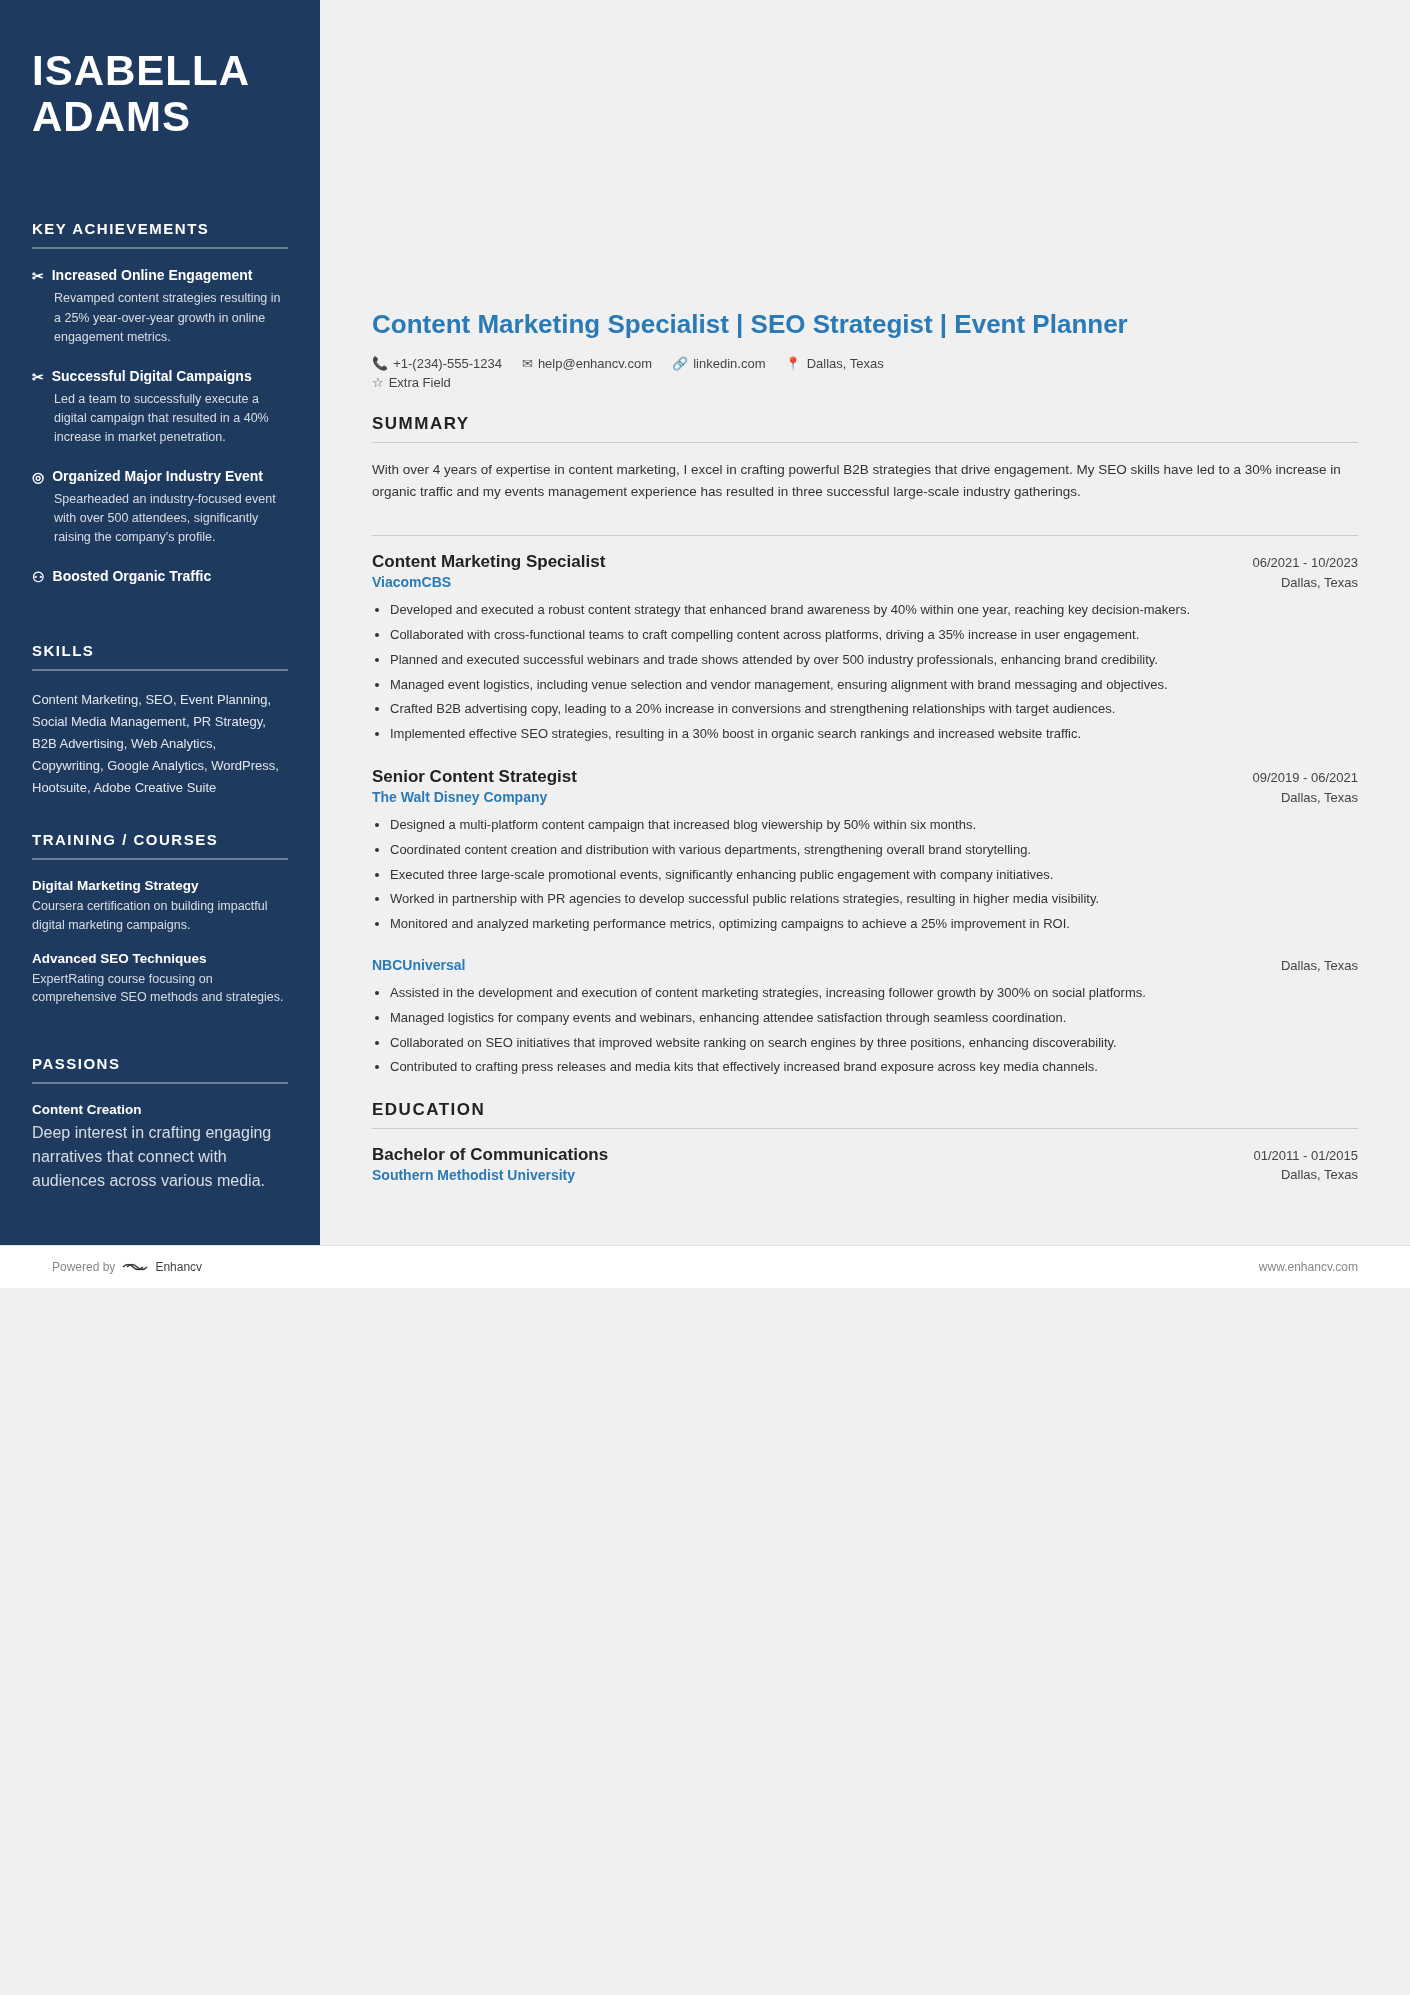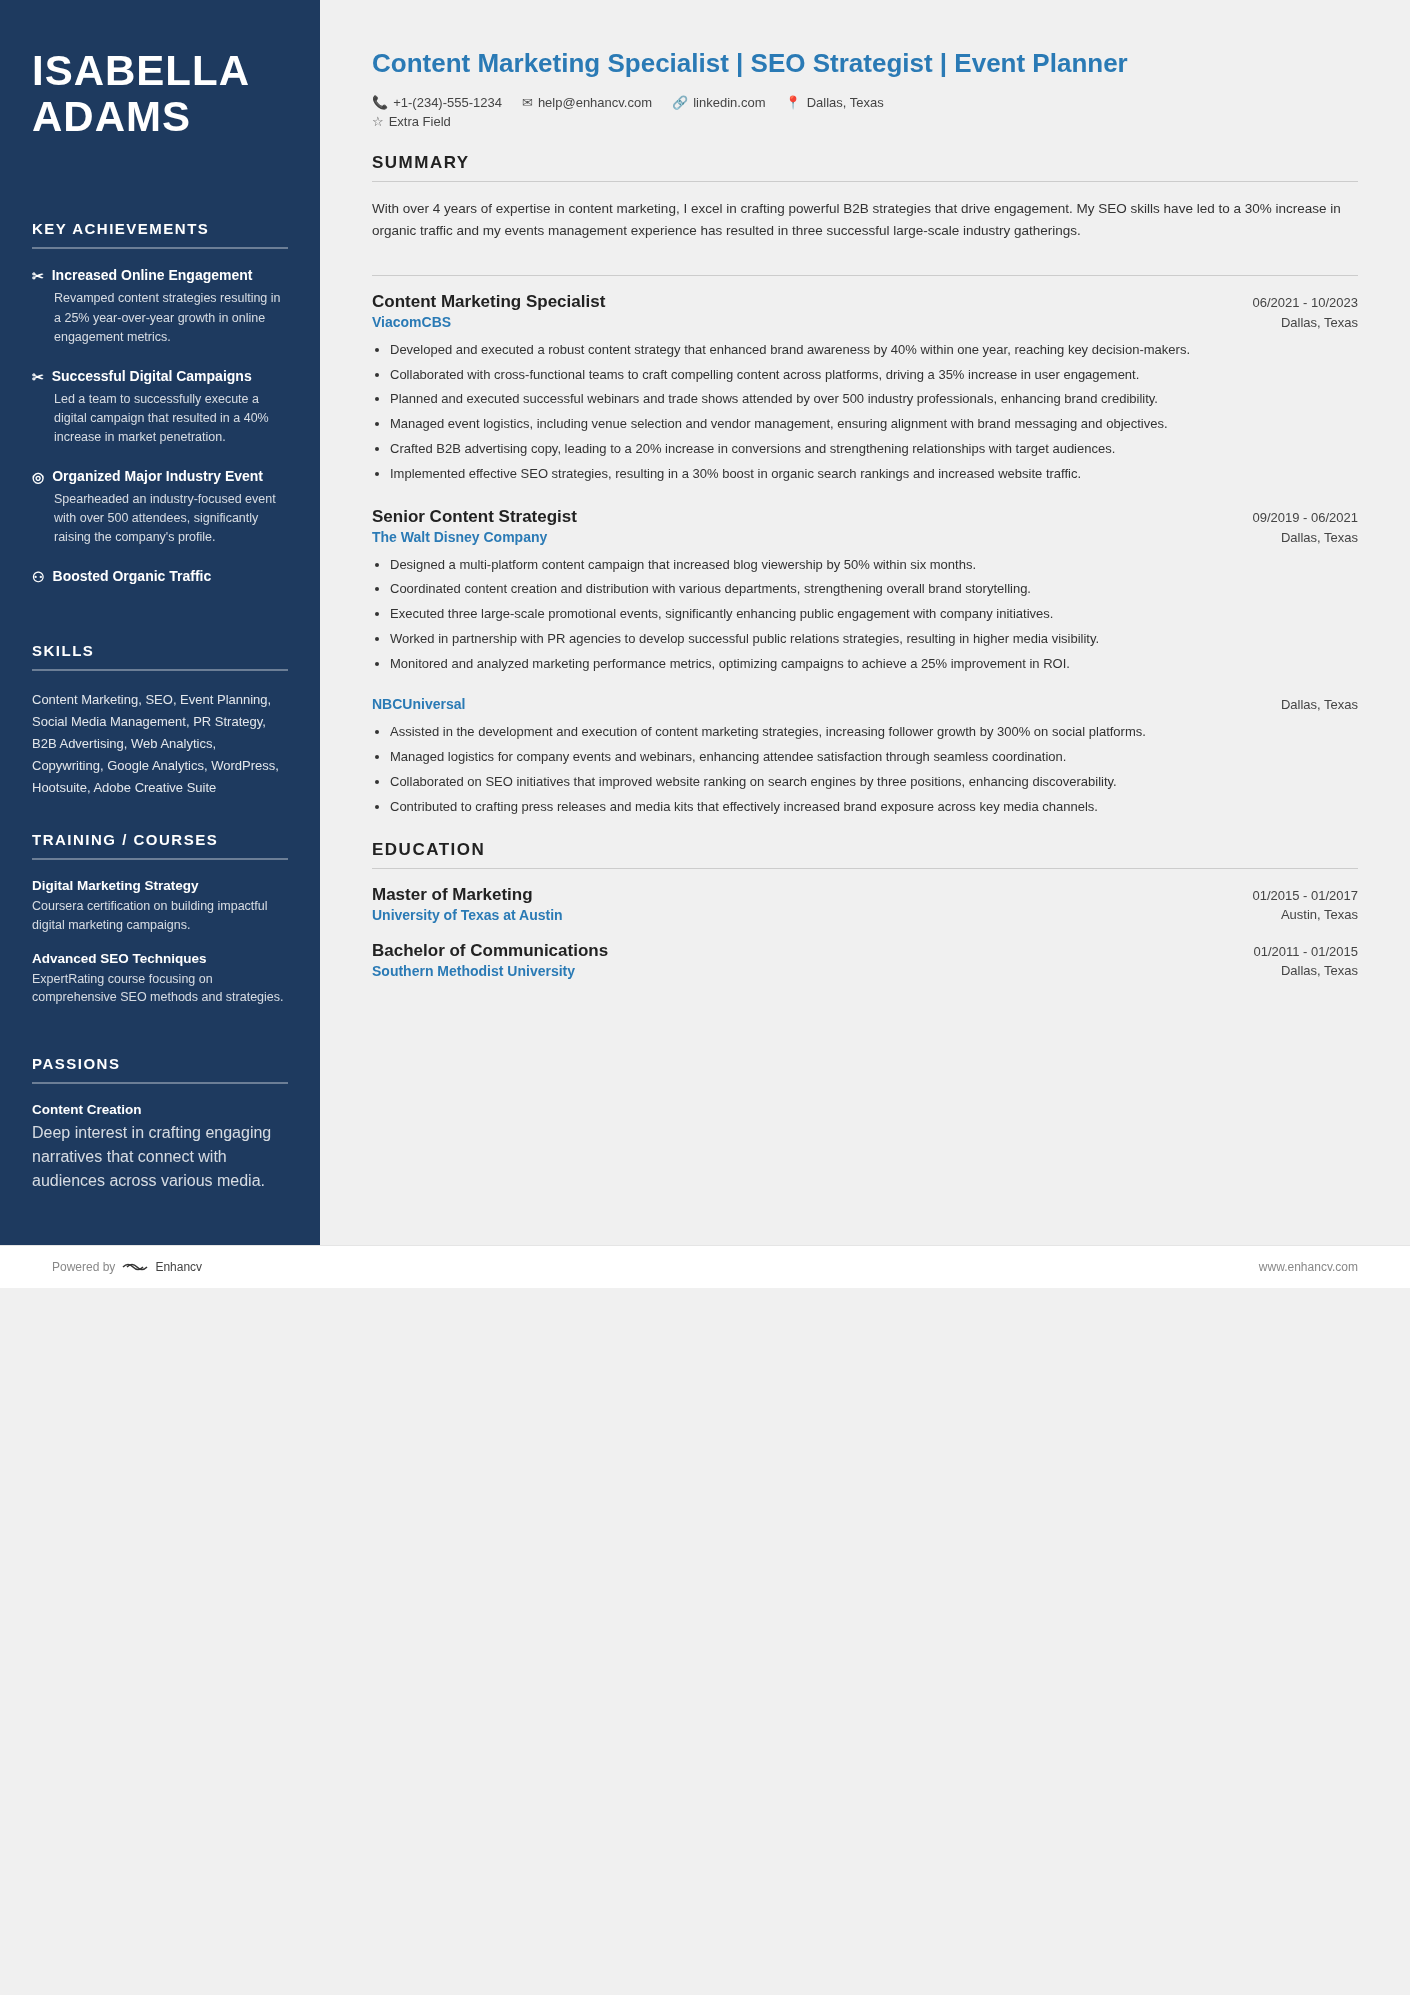--- a/index.html
+++ b/index.html
@@ -96,23 +96,24 @@
       margin-bottom: 4px;
     }
     .passion-desc {
       font-size: 16px;
       color: rgba(255,255,255,0.82);
       line-height: 1.5;
     }
     
     .main {
       flex: 1;
-      padding: 48px 52px 24px 52px;
+      padding: 48px 52px 44px 52px;
       display: flex;
       flex-direction: column;
+      justify-content: flex-end;
     }
     .main-title {
       font-size: 26px;
       font-weight: 700;
       color: #2a7ab5;
       line-height: 1.2;
       margin-bottom: 16px;
     }
     .contact-row {
       display: flex;
@@ -419,30 +420,20 @@
           <li>Assisted in the development and execution of content marketing strategies, increasing follower growth by 300% on social platforms.</li>
           <li>Managed logistics for company events and webinars, enhancing attendee satisfaction through seamless coordination.</li>
           <li>Collaborated on SEO initiatives that improved website ranking on search engines by three positions, enhancing discoverability.</li>
           <li>Contributed to crafting press releases and media kits that effectively increased brand exposure across key media channels.</li>
         </ul>
       </div>
 
       <div class="section-title">EDUCATION</div>
       <hr class="section-divider">
 
-      <div class="edu-item">
-        <div class="edu-header">
-          <div class="edu-degree">Master of Marketing</div>
-          <div class="edu-dates">01/2015 - 01/2017</div>
-        </div>
-        <div class="edu-school-row">
-          <div class="edu-school">University of Texas at Austin</div>
-          <div class="edu-location">Austin, Texas</div>
-        </div>
-      </div>
 
       <div class="edu-item">
         <div class="edu-header">
           <div class="edu-degree">Bachelor of Communications</div>
           <div class="edu-dates">01/2011 - 01/2015</div>
         </div>
         <div class="edu-school-row">
           <div class="edu-school">Southern Methodist University</div>
           <div class="edu-location">Dallas, Texas</div>
         </div>

